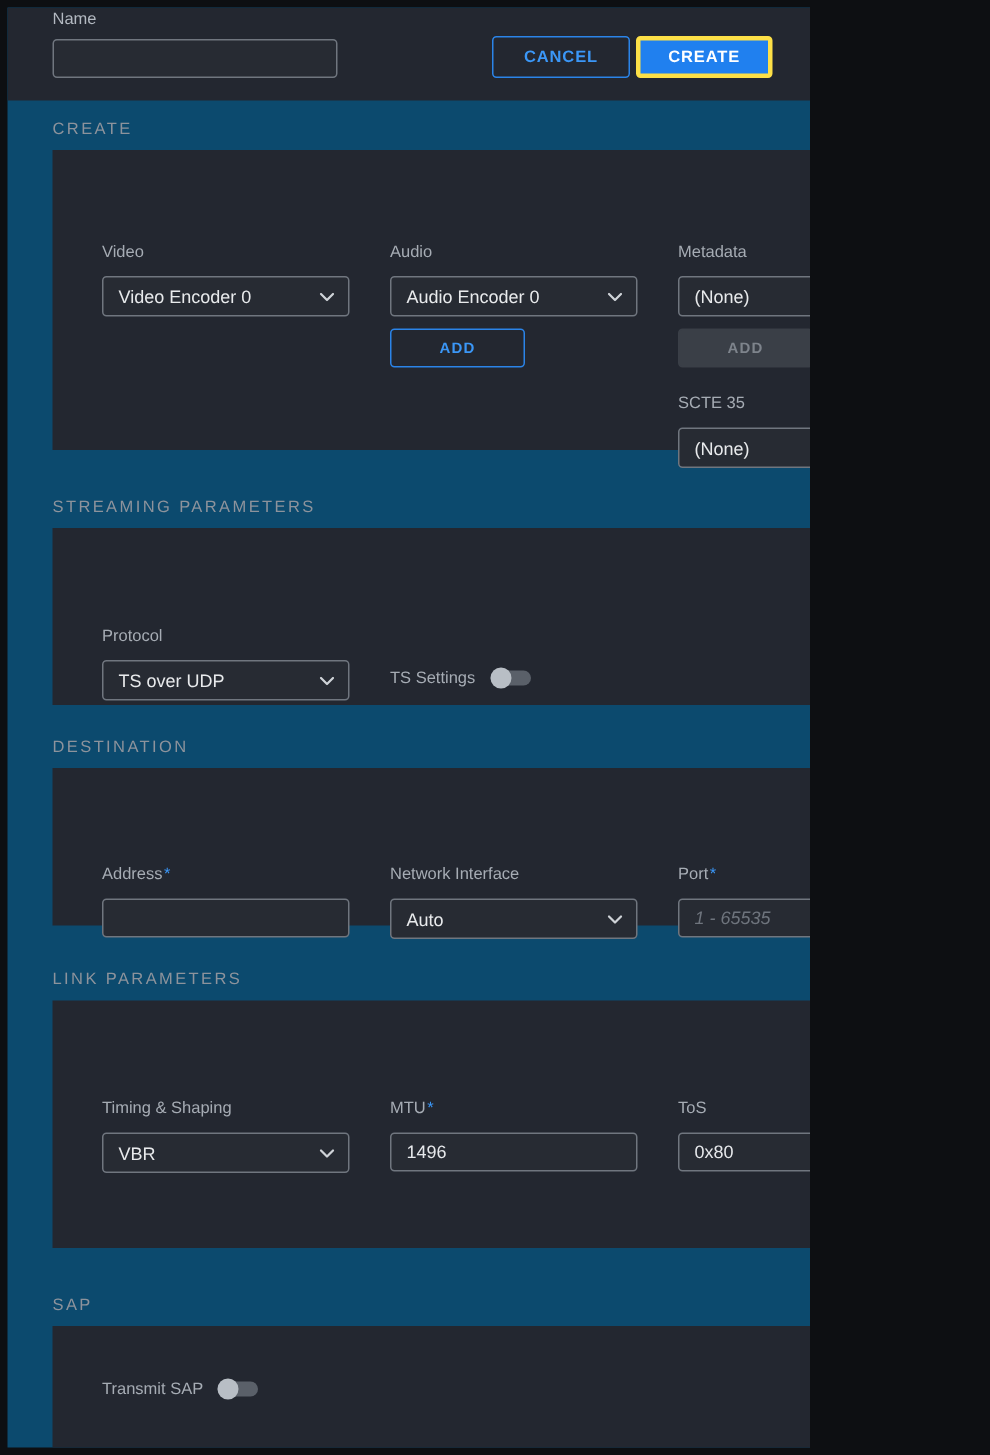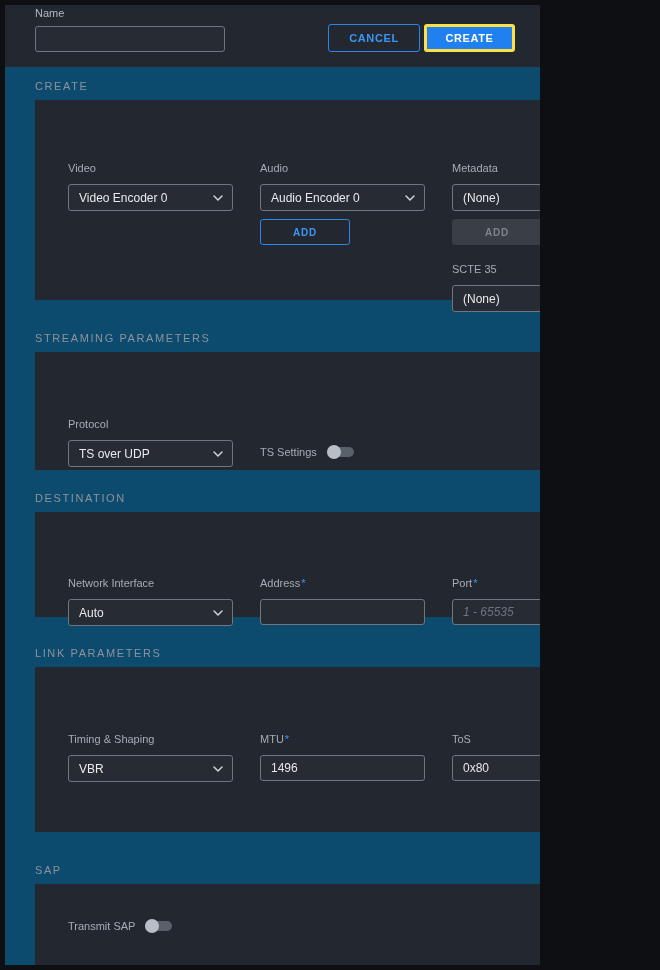--- a/index.html
+++ b/index.html
@@ -188,35 +188,35 @@
         </div>
       </div>
     </div>
 
     <div class="section">
       <h2 class="section-title" style="margin-top:22px">DESTINATION</h2>
       <div class="panel panel-destination">
         <div class="grid3">
           <div class="col">
             <div class="field">
-              <span class="field-label">Network Interface</span>
-              <div class="select">
-                <span class="select-value">Auto</span>
-                <span class="chevron">
-                  <svg width="10" height="6" viewBox="0 0 10 6">
-                      <polyline points="1,1 5,5 9,1" fill="none" stroke="#cfd3d8" stroke-width="1.5" stroke-linecap="round" stroke-linejoin="round"></polyline>
-                    </svg>
-                </span>
-              </div>
-            </div>
-          </div>
-          <div class="col">
-            <div class="field">
               <span class="field-label"><span>Address</span><span class="req">*</span></span>
               <input type="text" class="text-input" value="" style="">
+            </div>
+          </div>
+          <div class="col">
+            <div class="field">
+              <span class="field-label">Network Interface</span>
+              <div class="select">
+                <span class="select-value">Auto</span>
+                <span class="chevron">
+                  <svg width="10" height="6" viewBox="0 0 10 6">
+                      <polyline points="1,1 5,5 9,1" fill="none" stroke="#cfd3d8" stroke-width="1.5" stroke-linecap="round" stroke-linejoin="round"></polyline>
+                    </svg>
+                </span>
+              </div>
             </div>
           </div>
           <div class="col">
             <div class="field">
               <span class="field-label"><span>Port</span><span class="req">*</span></span>
               <input type="text" class="text-input" placeholder="1 - 65535" style="">
             </div>
           </div>
         </div>
       </div>

